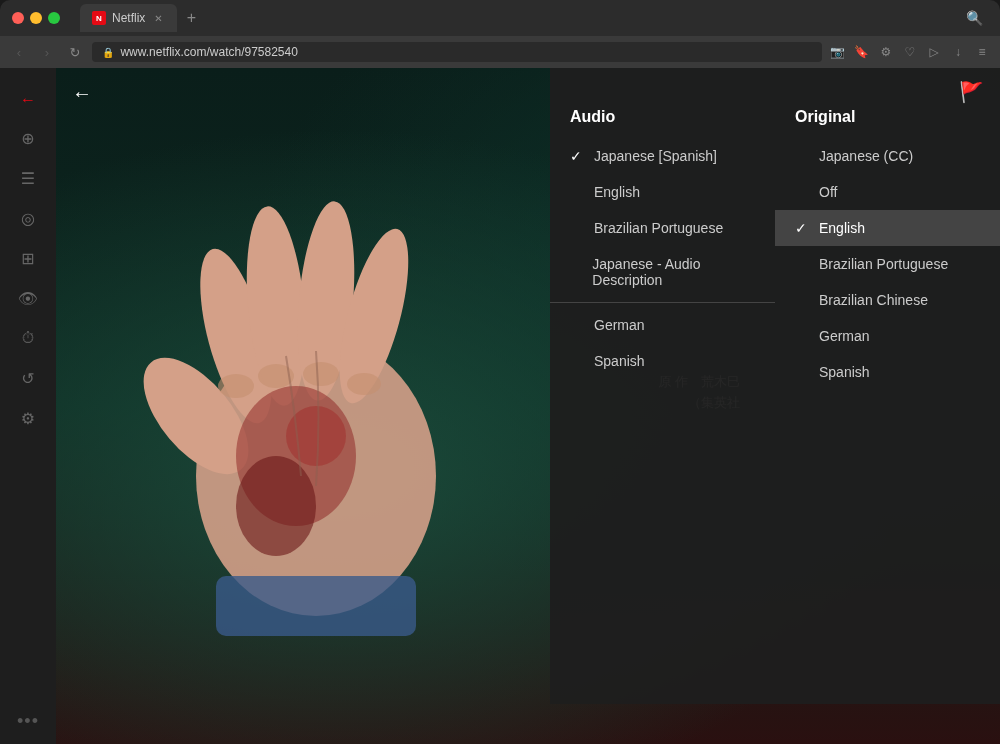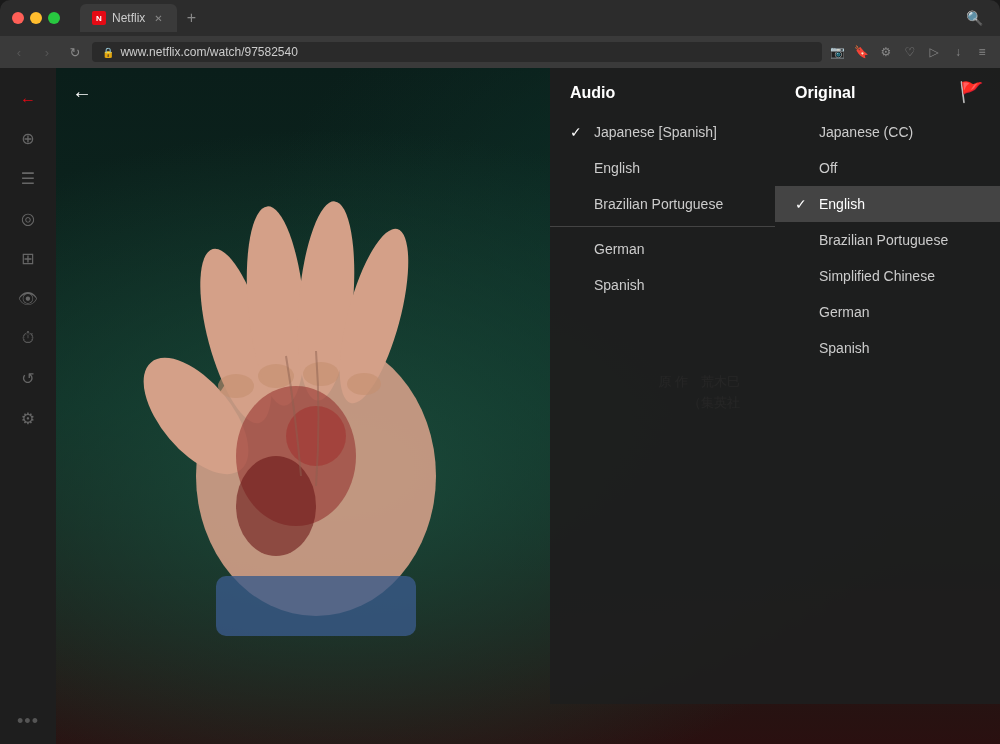--- a/index.html
+++ b/index.html
@@ -251,20 +251,21 @@
       display: flex;
       overflow: hidden;
     }
 
     .panel-column {
       flex: 1;
       display: flex;
       flex-direction: column;
       overflow-y: auto;
       padding-top: 16px;
+      margin-top: 24px;
     }
     .panel-column::-webkit-scrollbar { width: 0; }
 
     .panel-header {
       color: white;
       font-size: 16px;
       font-weight: 700;
       padding: 0 20px 12px;
     }
 
@@ -433,20 +434,24 @@
           <span>Japanese [Spanish]</span>
         </div>
         <div class="panel-item">
           <span class="no-check"></span>
           <span>English</span>
         </div>
         <div class="panel-item">
           <span class="no-check"></span>
           <span>Brazilian Portuguese</span>
         </div>
+        <div class="panel-item">
+          <span class="no-check"></span>
+          <span>Japanese - Audio Description</span>
+        </div>
         <div class="panel-divider"></div>
         <div class="panel-item">
           <span class="no-check"></span>
           <span>German</span>
         </div>
         <div class="panel-item">
           <span class="no-check"></span>
           <span>Spanish</span>
         </div>
       </div>
@@ -464,21 +469,21 @@
         <div class="panel-item selected">
           <span class="checkmark">✓</span>
           <span>English</span>
         </div>
         <div class="panel-item">
           <span class="no-check"></span>
           <span>Brazilian Portuguese</span>
         </div>
         <div class="panel-item">
           <span class="no-check"></span>
-          <span>Simplified Chinese</span>
+          <span>Brazilian Chinese</span>
         </div>
         <div class="panel-item">
           <span class="no-check"></span>
           <span>German</span>
         </div>
         <div class="panel-item">
           <span class="no-check"></span>
           <span>Spanish</span>
         </div>
       </div>

